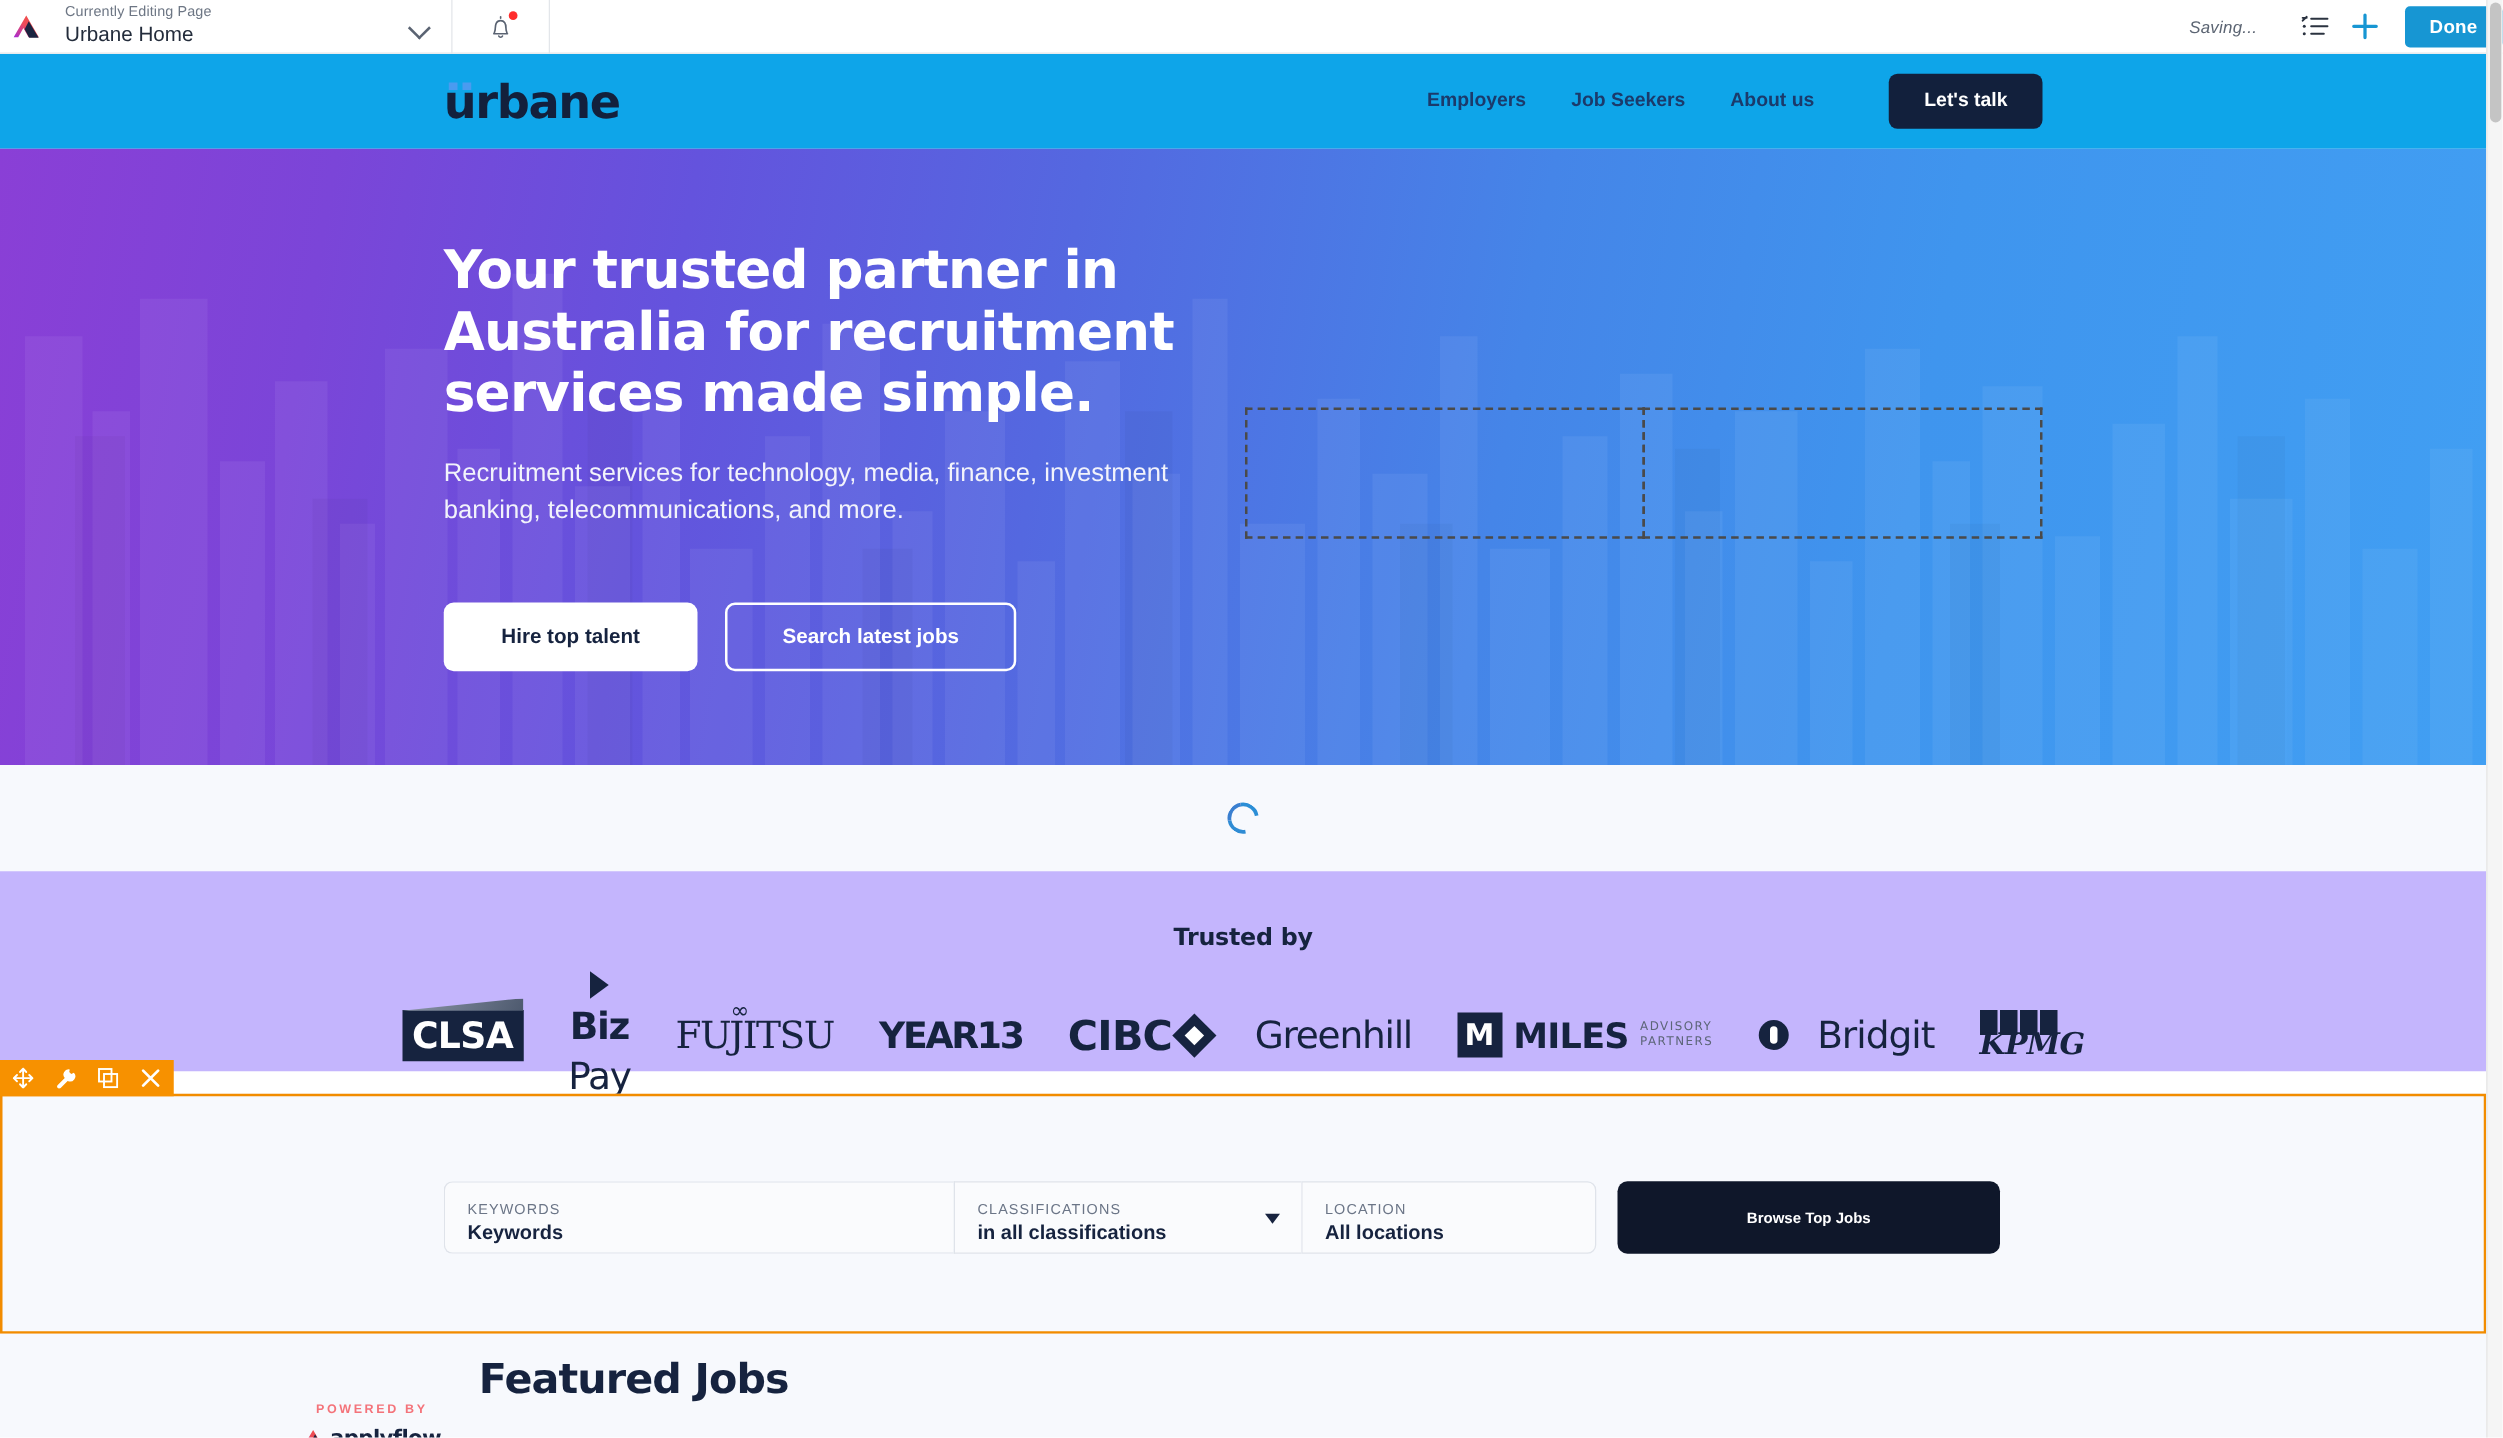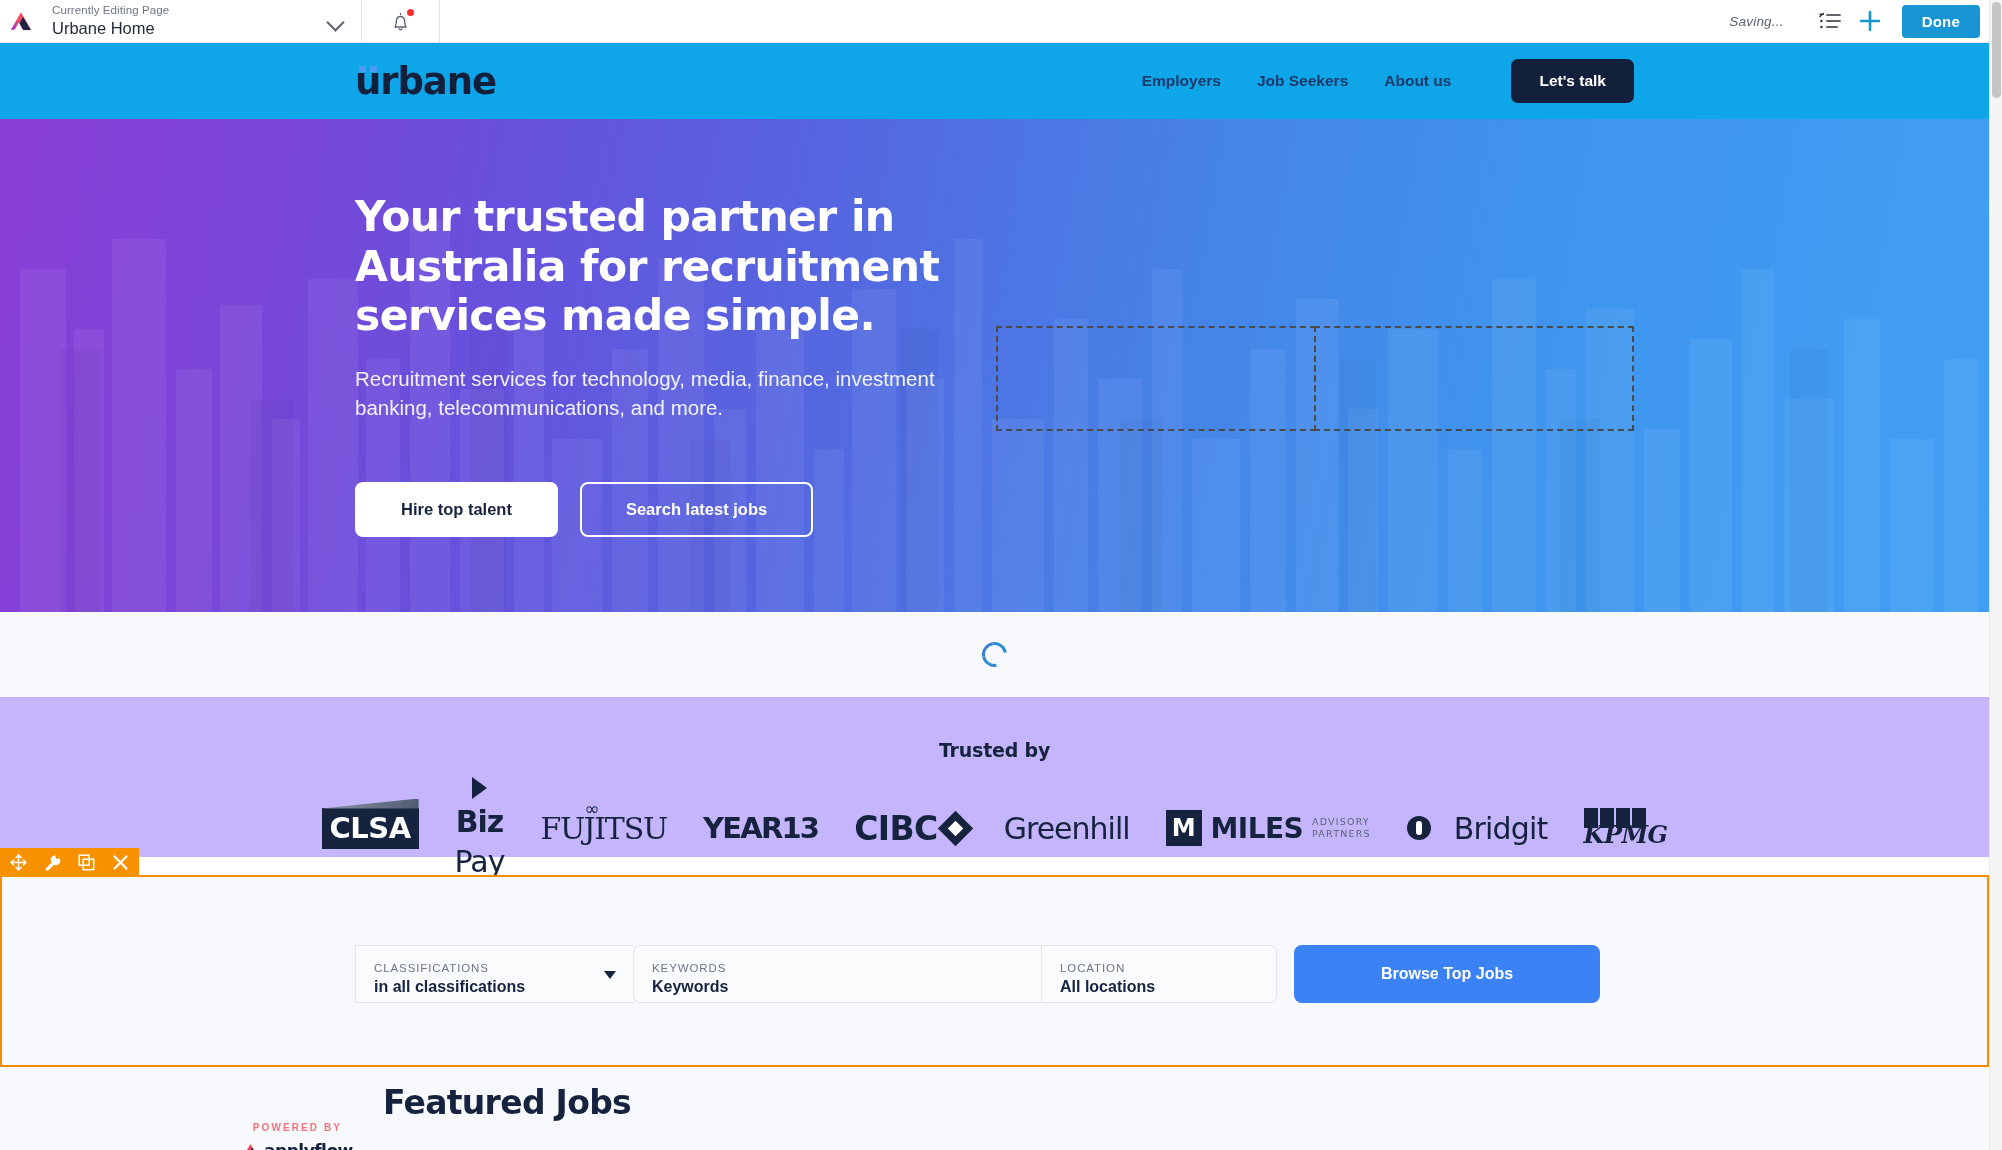--- a/index.html
+++ b/index.html
@@ -55,21 +55,21 @@
     position: relative; cursor: pointer;
   }
   .bell { width: 17px; height: 19px; display:block; }
   .bell-dot {
     position: absolute; width: 7px; height: 7px; border-radius: 50%;
     background: #ff2d2d; top: 9px; left: 45px;
   }
 
   .editor-right {
     margin-left: auto; display: flex; align-items: center; height: 43px;
-    padding-right: 22px; gap: 0;
+    padding-right: 0; gap: 0;
   }
   .saving-txt {
     font-size: 13.5px; font-style: italic; color: #5b6472;
     margin-right: 26px; letter-spacing: .2px;
   }
   .icon-btn {
     width: 40px; height: 43px; display:flex; align-items:center; justify-content:center;
     cursor: pointer;
   }
   .list-icon { width: 22px; height: 18px; display:block; }
@@ -251,22 +251,22 @@
   .sfield.kw { width: 408px; border-radius: 7px 0 0 7px; border-right: none; }
   .sfield.cls { width: 278px; border-right: none; position: relative; }
   .sfield.loc { width: 236px; border-radius: 0 7px 7px 0; }
   .sf-label { font-size: 11.5px; color: #6b7587; letter-spacing: .9px; }
   .sf-value { font-size: 16px; font-weight: bold; color: #16233f; margin-top: 4px; }
   .caret {
     position:absolute; right: 17px; top: 25px;
     width:0;height:0;border-left:6px solid transparent;border-right:6px solid transparent;border-top:8px solid #17233f;
   }
   .browse-btn {
-    margin-left: 17px; background:#3b82f6; color:#fff;
-    font-size:16px; font-weight:bold; border-radius:8px;
+    margin-left: 17px; background:#0f172a; color:#fff;
+    font-size:12px; font-weight:bold; border-radius:8px;
     width: 306px; height: 58px; display:flex;align-items:center;justify-content:center; cursor:pointer;
   }
 
   
   .featured { background:#f7f9fd; padding-top: 16px; height: 150px; position: relative; }
   .featured-title {
     font-family:"DejaVu Sans", sans-serif; font-weight:800; font-size:33px;
     color:#16233f; padding-left: 383px; letter-spacing:-.7px;
   }
   .powered {
@@ -506,28 +506,28 @@
       <svg class="sel-ic" viewBox="0 0 17 17">
         <rect x="1.2" y="1.2" width="10" height="10" fill="none" stroke="#fff" stroke-width="1.5"></rect>
         <rect x="5.2" y="5.2" width="10.5" height="10.5" fill="none" stroke="#fff" stroke-width="1.5"></rect>
       </svg>
       <svg class="sel-ic" viewBox="0 0 17 17">
         <path d="M2.5 2.5 L14.5 14.5 M14.5 2.5 L2.5 14.5" stroke="#fff" stroke-width="2.2" stroke-linecap="round"></path>
       </svg>
     </div>
 
     <div class="searchbar">
+      <div class="sfield kw">
+        <span class="sf-label">KEYWORDS</span>
+        <span class="sf-value">Keywords</span>
+      </div>
       <div class="sfield cls">
         <span class="sf-label">CLASSIFICATIONS</span>
         <span class="sf-value">in all classifications</span>
         <span class="caret"></span>
-      </div>
-      <div class="sfield kw">
-        <span class="sf-label">KEYWORDS</span>
-        <span class="sf-value">Keywords</span>
       </div>
       <div class="sfield loc">
         <span class="sf-label">LOCATION</span>
         <span class="sf-value">All locations</span>
       </div>
       <div class="browse-btn">Browse Top Jobs</div>
     </div>
   </div>
 
   <div class="featured">

